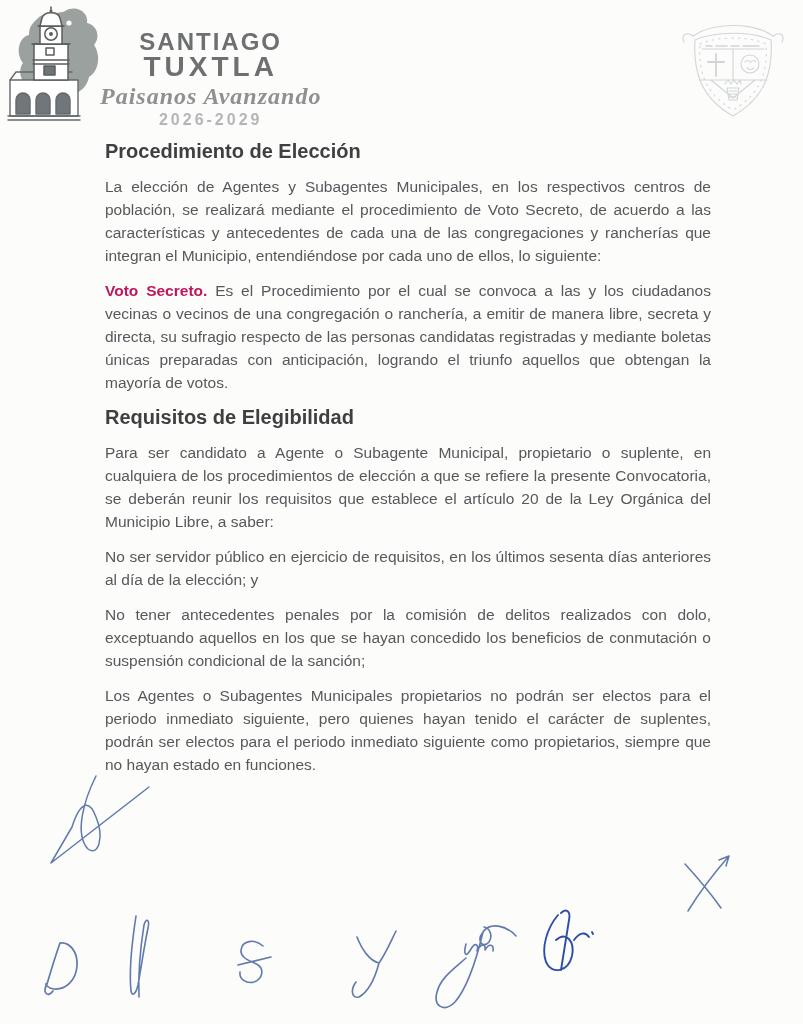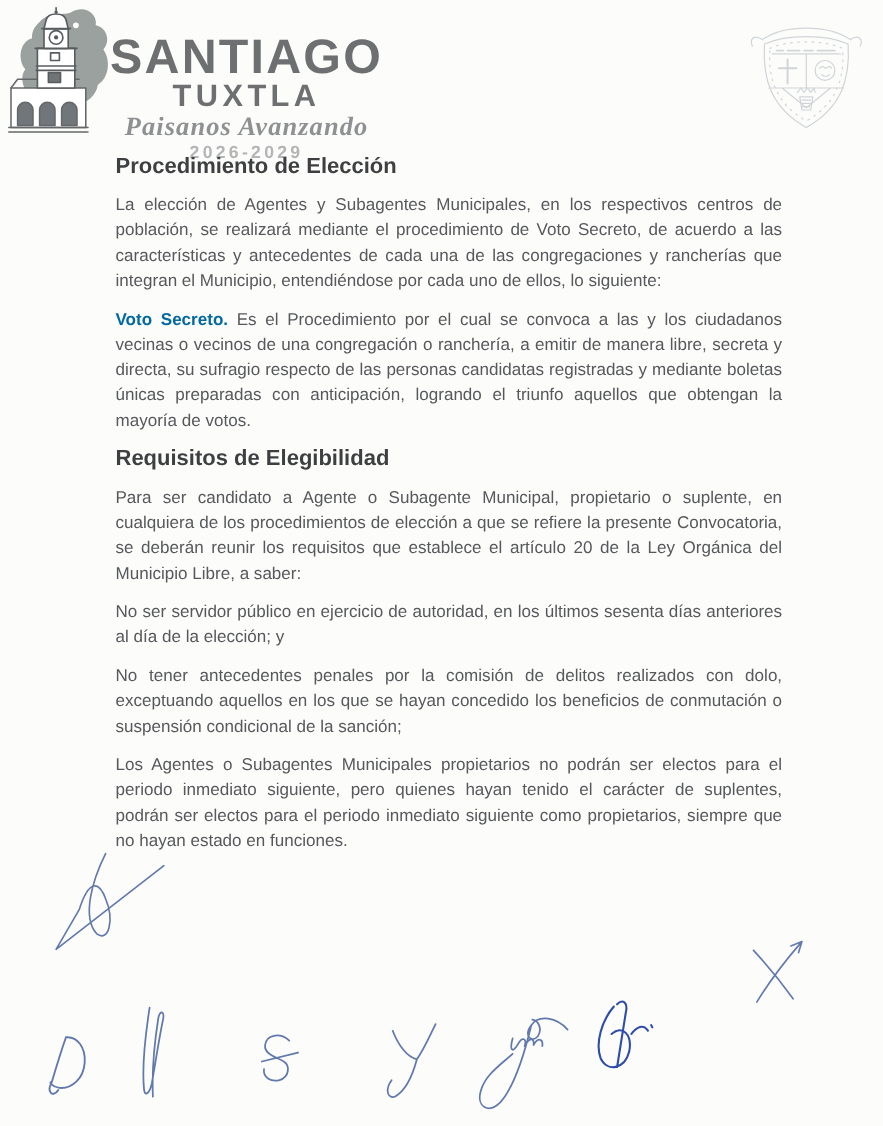--- a/index.html
+++ b/index.html
@@ -9,21 +9,21 @@
     margin:0 auto;
     background:#fcfcfb;
     font-family:"Liberation Sans", sans-serif;
     overflow:hidden;
   }
   
   .logo{position:absolute;left:6px;top:4px;display:flex;align-items:flex-start;}
   .logo-art{width:102px;height:134px;flex:0 0 auto;}
   .logo-text{margin-left:-8px;padding-top:26px;text-align:center;}
   .logo-title1{
-    font-size:44px;font-weight:bold;color:#6d6f71;
+    font-size:24px;font-weight:bold;color:#6d6f71;
     letter-spacing:2px;line-height:1.0;text-align:center;
   }
   .logo-title2{
     font-size:28px;font-weight:bold;color:#6d6f71;
     letter-spacing:4px;line-height:0.95;
   }
   .logo-slogan{
     font-family:"Liberation Serif", serif;font-style:italic;font-weight:bold;
     font-size:24px;color:#8e9092;letter-spacing:1px;margin-top:2px;
   }
@@ -38,21 +38,21 @@
     color:#57585b;
     font-size:15.5px;line-height:23px;
     text-align:justify;
   }
   .content h2{
     font-size:20px;line-height:23px;color:#3e3f41;
     margin:0 0 12px 0;text-align:left;
   }
   .content h2.second{margin-top:11px;}
   .content p{margin:0 0 12px 0;}
-  .content p b{color:#0369a1;}
+  .content p b{color:#be185d;}
 
   
   .ink-layer{position:absolute;left:0;top:0;width:803px;height:1024px;pointer-events:none;}
   .ink-layer g{fill:none;stroke-linecap:round;stroke-linejoin:round;}
 
   
   .lineart{fill:none;stroke-linecap:round;stroke-linejoin:round;}
 </style>
 </head>
 <body>
@@ -121,21 +121,21 @@
       <path d="M56,72 L68,72 L66,84 L58,84 Z M58,75 L66,75 M58,78 L66,78 M58,81 L65,81"></path>
     </g>
   </svg>
 
   <div class="content">
     <h2>Procedimiento de Elección</h2>
     <p>La elección de Agentes y Subagentes Municipales, en los respectivos centros de población, se realizará mediante el procedimiento de Voto Secreto, de acuerdo a las características y antecedentes de cada una de las congregaciones y rancherías que integran el Municipio, entendiéndose por cada uno de ellos, lo siguiente:</p>
     <p><b>Voto Secreto.</b><span> Es el Procedimiento por el cual se convoca a las y los ciudadanos vecinas o vecinos de una congregación o ranchería, a emitir de manera libre, secreta y directa, su sufragio respecto de las personas candidatas registradas y mediante boletas únicas preparadas con anticipación, logrando el triunfo aquellos que obtengan la mayoría de votos.</span></p>
     <h2 class="second">Requisitos de Elegibilidad</h2>
     <p>Para ser candidato a Agente o Subagente Municipal, propietario o suplente, en cualquiera de los procedimientos de elección a que se refiere la presente Convocatoria, se deberán reunir los requisitos que establece el artículo 20 de la Ley Orgánica del Municipio Libre, a saber:</p>
-    <p>No ser servidor público en ejercicio de autoridad, en los últimos sesenta días anteriores al día de la elección; y</p>
+    <p>No ser servidor público en ejercicio de requisitos, en los últimos sesenta días anteriores al día de la elección; y</p>
     <p>No tener antecedentes penales por la comisión de delitos realizados con dolo, exceptuando aquellos en los que se hayan concedido los beneficios de conmutación o suspensión condicional de la sanción;</p>
     <p>Los Agentes o Subagentes Municipales propietarios no podrán ser electos para el periodo inmediato siguiente, pero quienes hayan tenido el carácter de suplentes, podrán ser electos para el periodo inmediato siguiente como propietarios, siempre que no hayan estado en funciones.</p>
   </div>
 
   <svg class="ink-layer" viewBox="0 0 803 1024">
 
     <g stroke-width="1.5" stroke="#6179ad">
       <path d="M96,776 C84,800 74,834 88,849 C99,857 104,836 96,817 C90,801 81,799 72,827 L51,863 L149,787"></path>
     </g>
 

